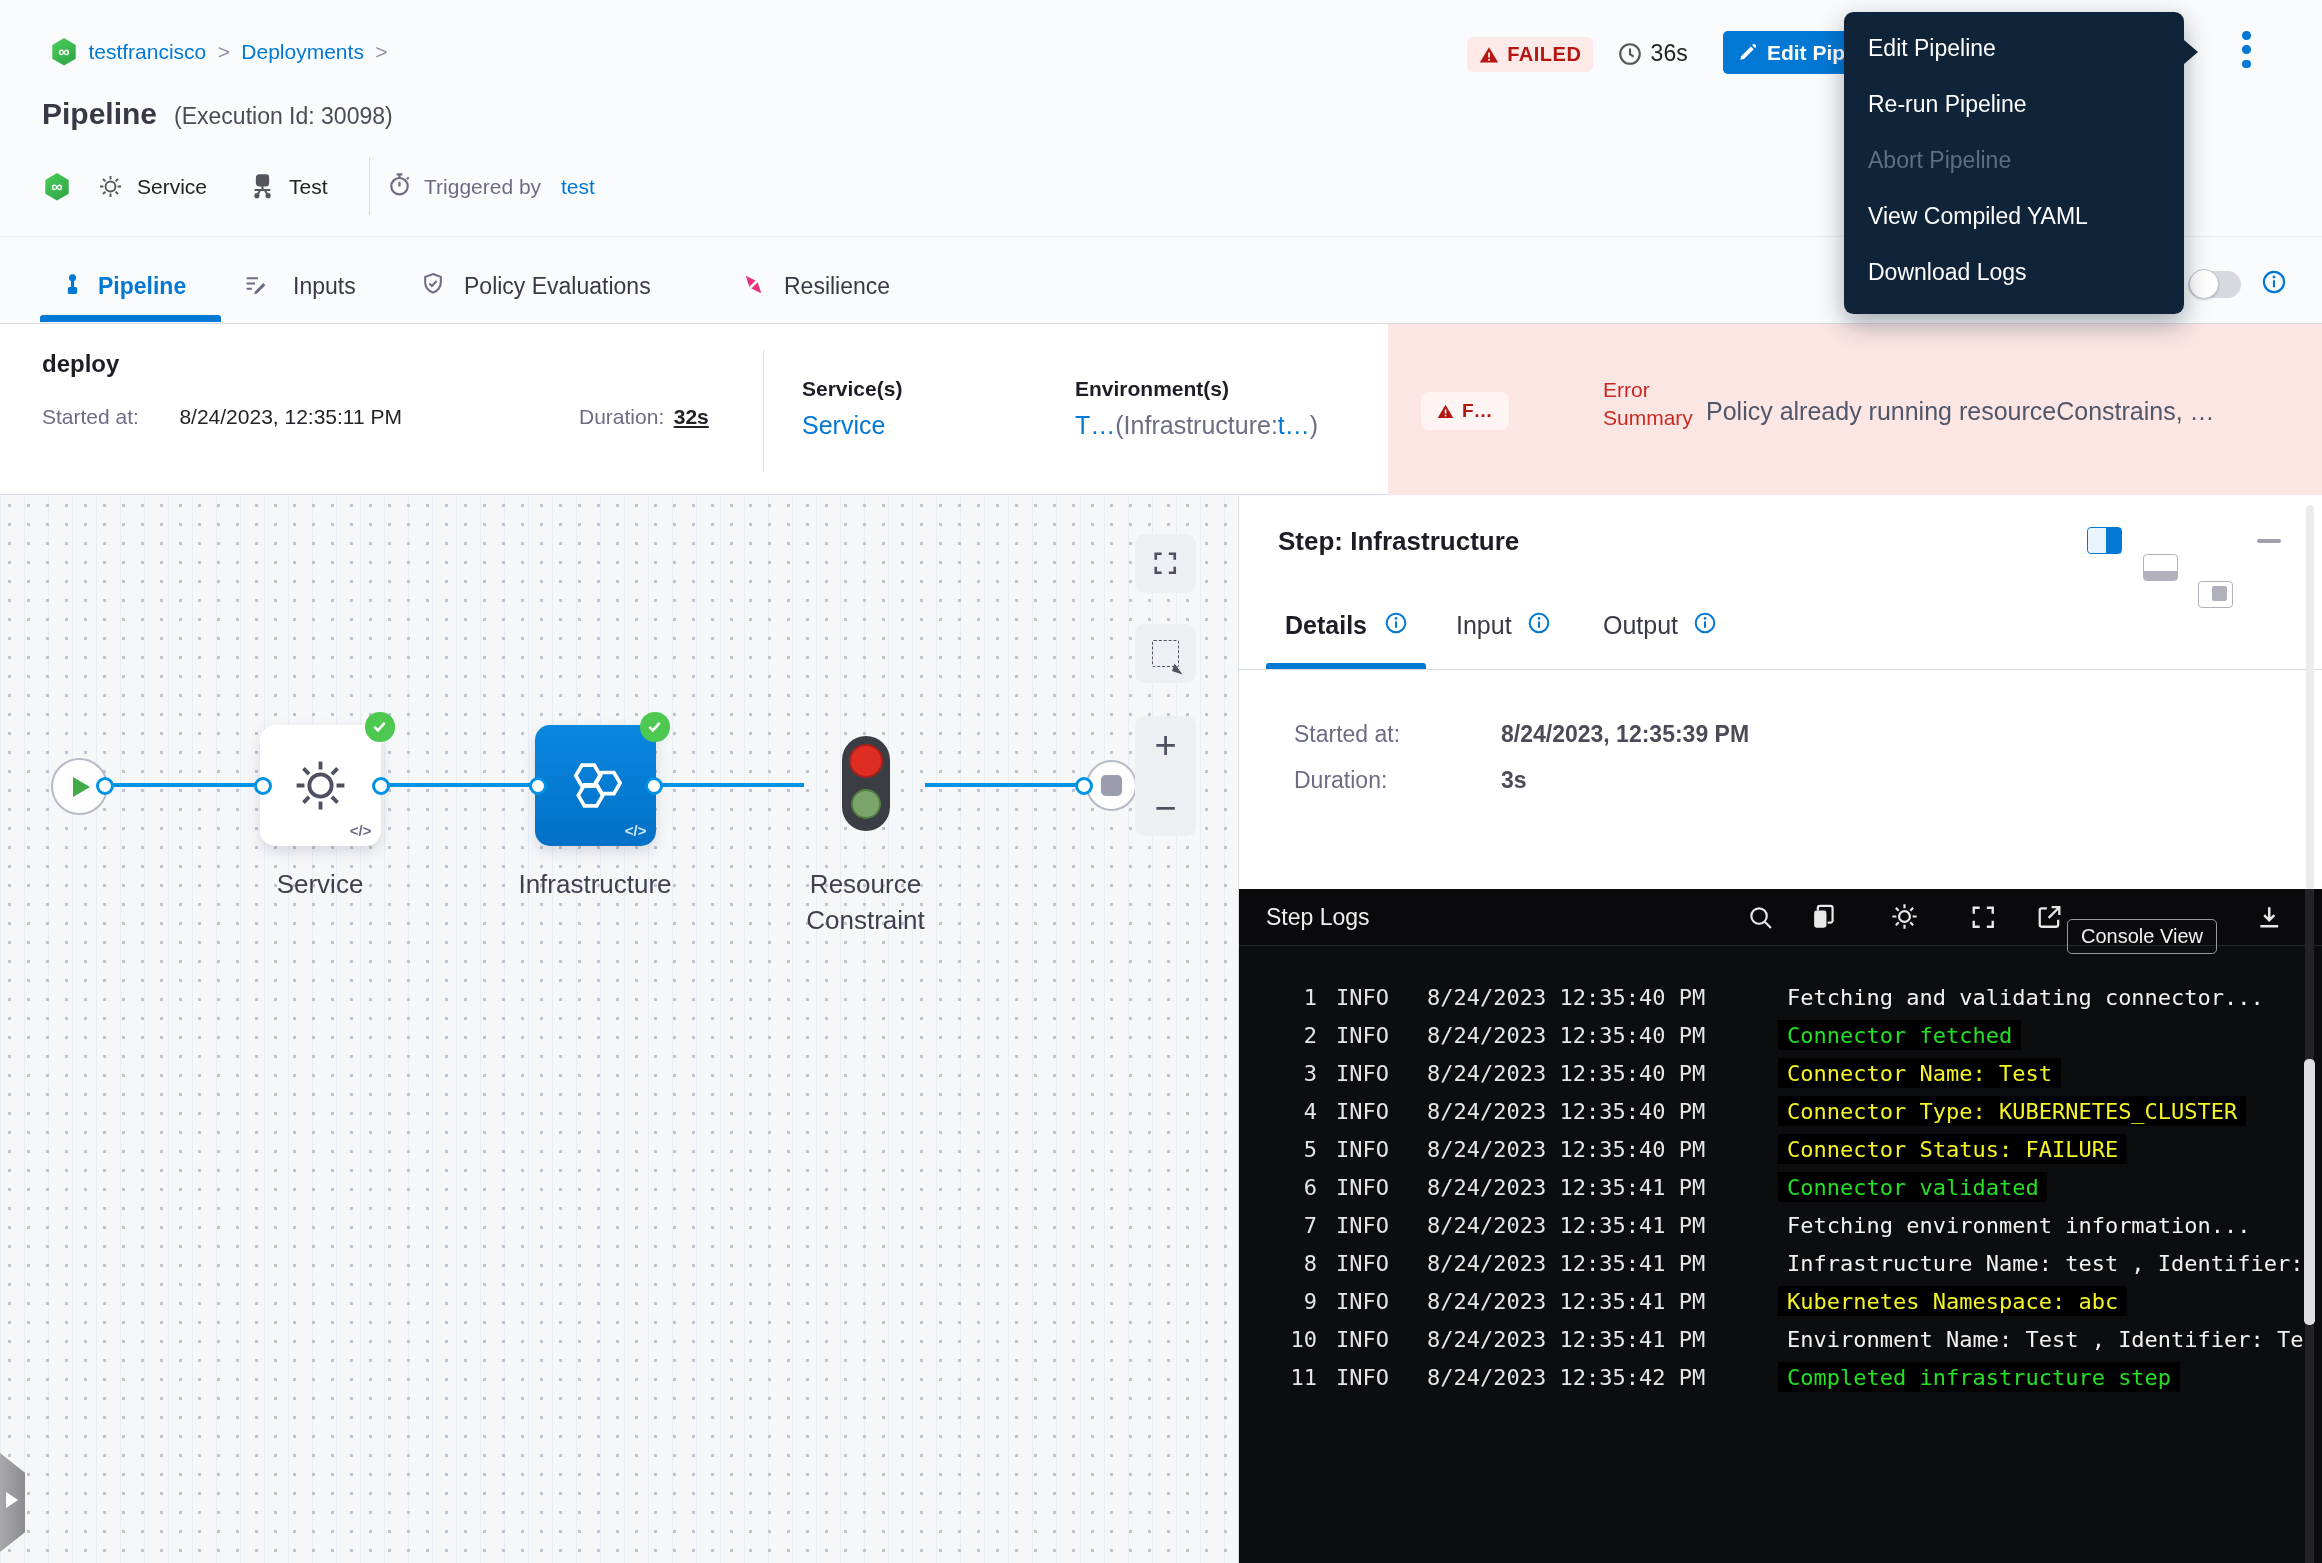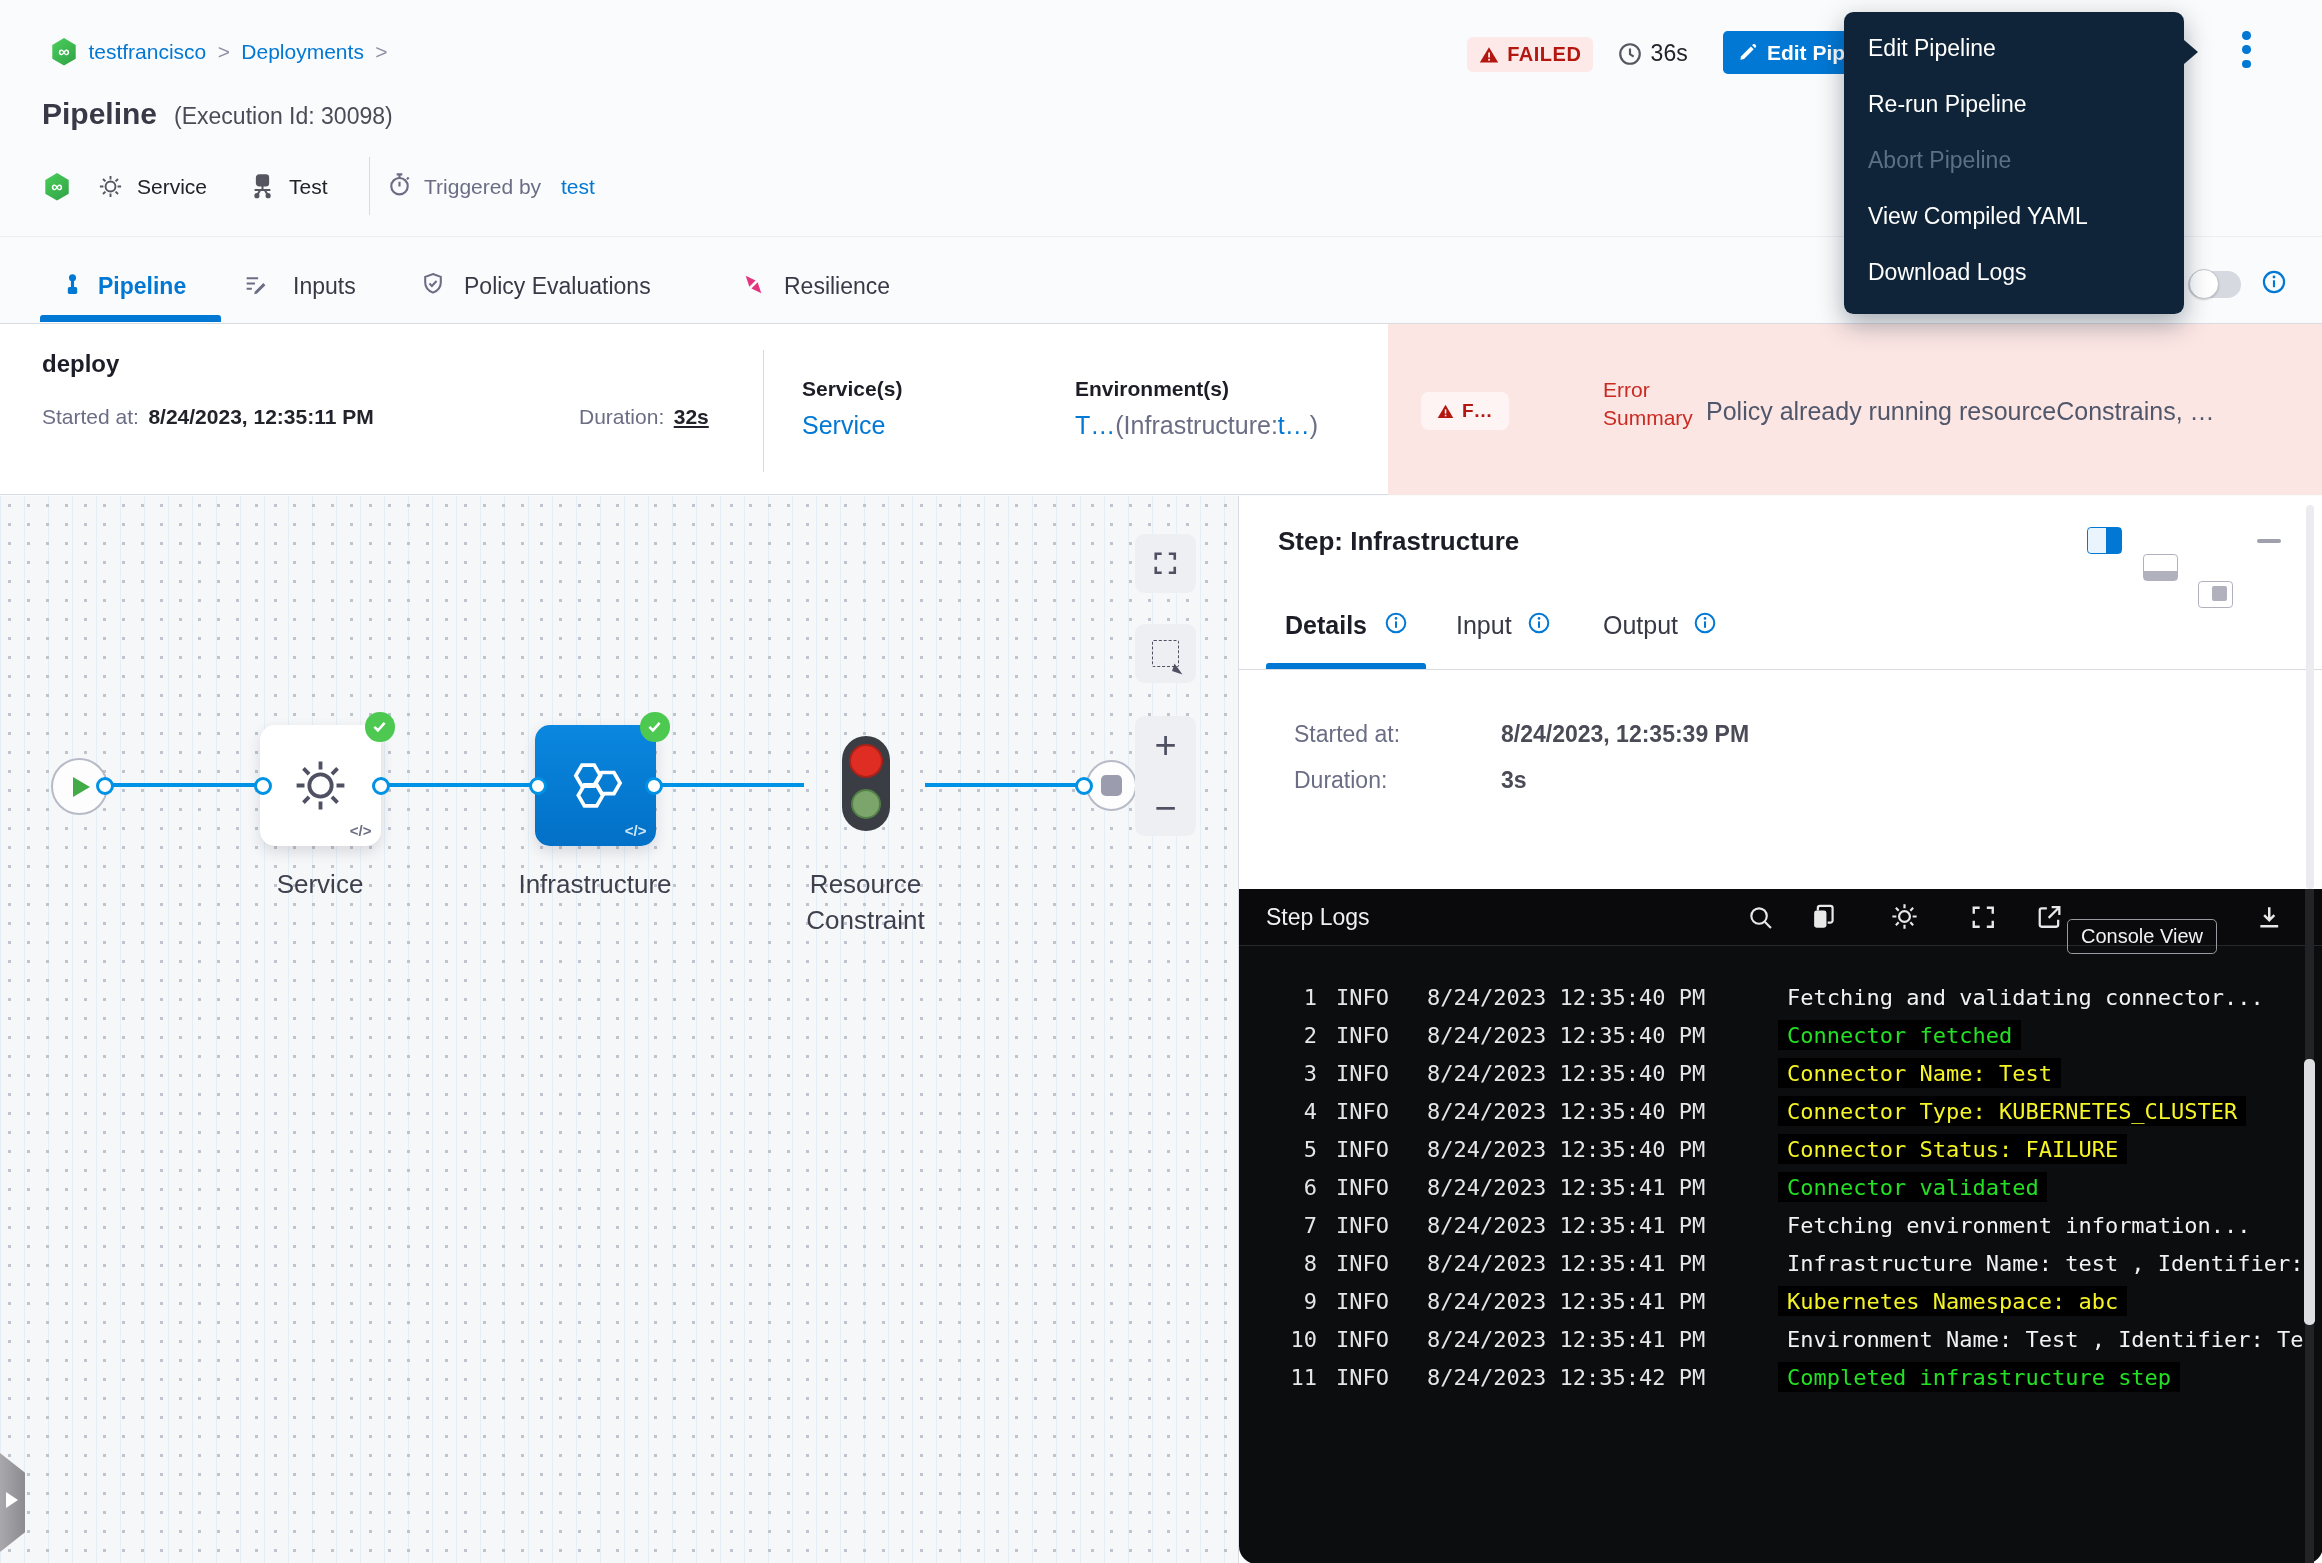--- a/index.html
+++ b/index.html
@@ -259,21 +259,21 @@
         <circle cx="12" cy="12" r="9.3" stroke="#0278d5" stroke-width="2"></circle>
         <rect x="11" y="10.4" width="2" height="6.4" fill="#0278d5"></rect>
         <circle cx="12" cy="7.4" r="1.3" fill="#0278d5"></circle>
       </svg>
   </div>
 
   <div class="abs stagebar" style="left:0;top:324px;width:2323px;height:171px;"></div>
   <span class="abs" style="left:42px;top:350px;font-size:24px;font-weight:bold;color:#1d1d27;z-index:2;">deploy</span>
   <div class="abs flex" style="left:42px;top:405px;gap:9.5px;z-index:2;">
     <span class="gray lbl22">Started at:</span>
-    <span class="dark lbl22" style="font-weight:700;">8/24/2023, 12:35:11 PM</span>
+    <span class="dark lbl22" style="font-weight:400;margin-left:31px;">8/24/2023, 12:35:11 PM</span>
   </div>
   <div class="abs flex" style="left:579px;top:405px;gap:9.5px;z-index:2;">
     <span class="gray lbl22">Duration:</span>
     <span class="dark lbl22" style="font-weight:600;text-decoration:underline;">32s</span>
   </div>
   <div class="abs" style="left:763px;top:350px;width:1px;height:122px;background:#d9dbe3;z-index:2;"></div>
   <span class="abs lbl22" style="left:802px;top:377px;font-weight:bold;color:#1d1d27;z-index:2;">Service(s)</span>
   <span class="abs link" style="left:802px;top:411px;font-size:25px;z-index:2;">Service</span>
   <span class="abs lbl22" style="left:1075px;top:377px;font-weight:bold;color:#1d1d27;z-index:2;">Environment(s)</span>
   <div class="abs flex" style="left:1075px;top:411px;font-size:25px;z-index:2;">
@@ -431,21 +431,21 @@
     <div class="flex" style="height:46px;">
         <span class="fieldlbl" style="width:207px;margin-left:55px;">Started at:</span>
         <span class="fieldval">8/24/2023, 12:35:39 PM</span>
       </div>
         <div class="flex" style="height:46px;">
         <span class="fieldlbl" style="width:207px;margin-left:55px;">Duration:</span>
         <span class="fieldval">3s</span>
       </div>
       </div>
 
-    <div class="abs console" style="left:0;top:393px;width:1084px;height:675px;border-radius:18px;">
+    <div class="abs console" style="left:0;top:393px;width:1084px;height:675px;">
       <div class="abs console-header" style="left:0;top:0;width:1084px;height:57px;">
         <span class="abs console-title" style="left:27px;top:15px;">Step Logs</span>
         <div class="abs" style="left:507px;top:14.3px;">
           <svg viewBox="0 0 24 24" width="28.5" height="28.5" fill="none" stroke="#e8e8e8" stroke-width="1.8">
               <circle cx="11" cy="11" r="6.5"></circle>
               <path d="M15.8 15.8L21 21"></path>
             </svg>
         </div>
         <div class="abs" style="left:569px;top:13.3px;">
           <svg viewBox="0 0 24 24" width="29.5" height="29.5">

